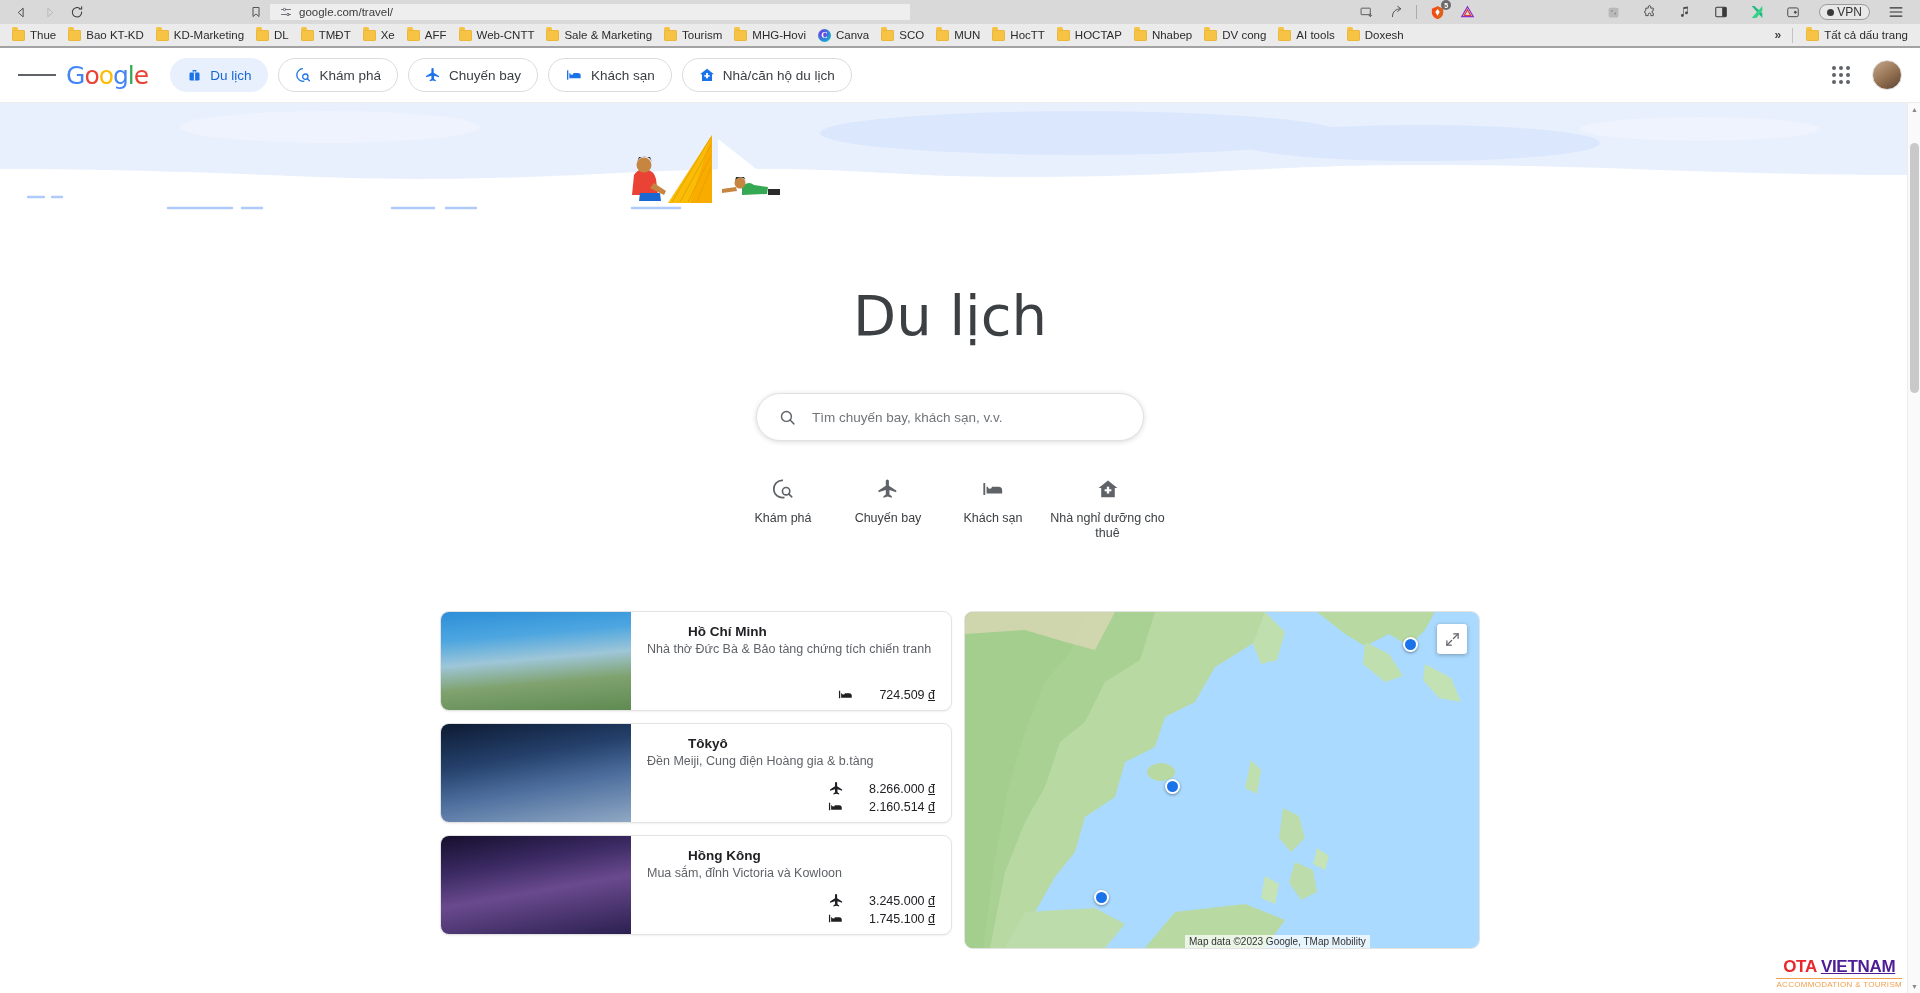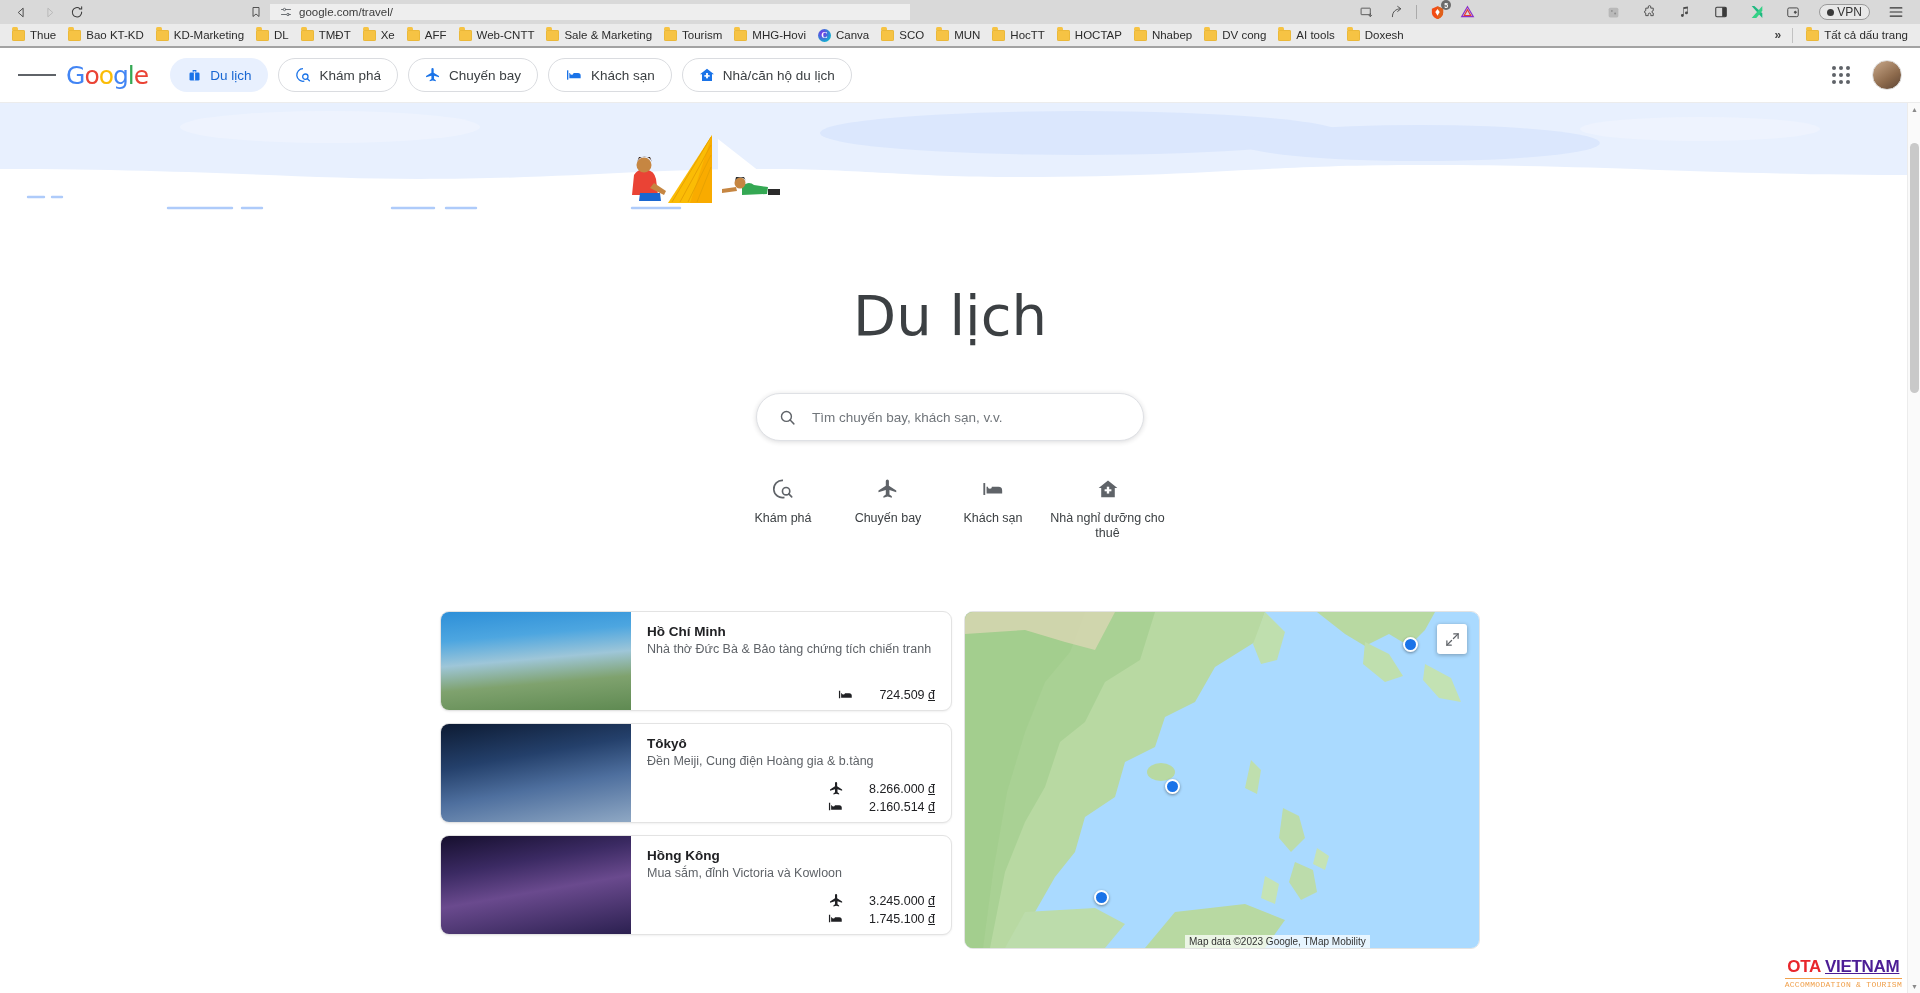--- a/index.html
+++ b/index.html
@@ -256,21 +256,21 @@
   }
   .dthumb {
     width:190px; flex:none; height:100%;
     background-size:cover; background-position:center;
   }
   .dbody {
     flex:1; padding: 12px 16px 8px 16px;
     display:flex; flex-direction:column;
     position:relative;
   }
-  .dname { font-size:13.5px; color:#202124; font-weight:bold; margin-bottom:2px; }
+  .dname { font-size:13.5px; color:#202124; font-weight:bold; margin-bottom:2px;margin-left:41px; }
   .ddesc { font-size:12.5px; color:#5f6368; line-height:16px; }
   .dprices {
     margin-top:auto; display:flex; flex-direction:column;
     align-items:flex-end; gap:3px;
   }
   .dprice {
     display:flex; align-items:center; gap:25px;
     font-size:12.5px; color:#202124;
   }
   .dprice .pico { color:#202124; display:flex; }
@@ -313,21 +313,21 @@
   
   .watermark {
     position:absolute; bottom:4px; right:18px;
     text-align:center; z-index:30;
     line-height:1;
   }
   .wm-top { font-size:17px; font-weight:bold; letter-spacing:-0.3px; }
   .wm-ota { color:#e8262b; }
   .wm-viet { color:#4c1d95;text-decoration:underline; }
   .wm-rule { height:1.5px; background:#f0a04b; margin:2.5px 0 2px 0; }
-  .wm-sub { font-size:8px; color:#f0a04b; letter-spacing:0.3px;font-family:Liberation Mono, monospace; }
+  .wm-sub { font-size:8px; color:#f0a04b; letter-spacing:0.3px; }
 
   
   .scrollbar-track {
     position:absolute; top:103px; right:0; width:13px; height:890px;
     background:#fafafa; border-left:1px solid #ececec;
     z-index:40;
   }
   .scrollbar-thumb {
     position:absolute; top:40px; left:2px;
     width:9px; height:250px; border-radius:5px;

